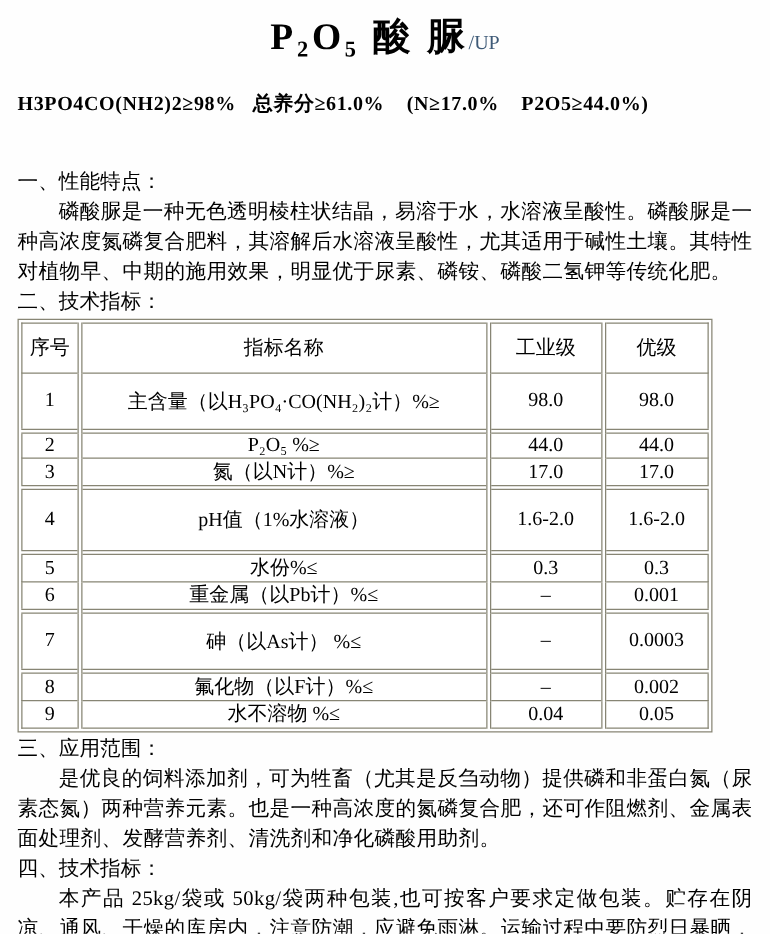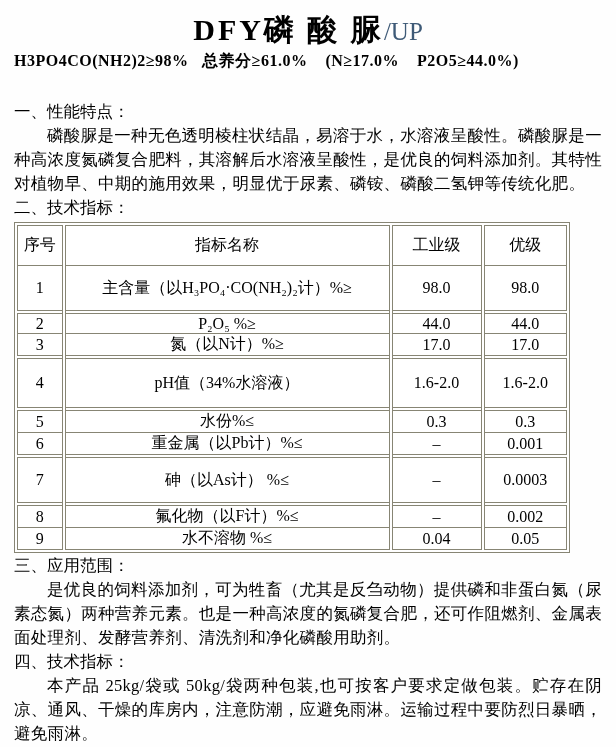--- a/index.html
+++ b/index.html
@@ -8,31 +8,31 @@
     background:#fefefe;color:#000;
     font-family:"Liberation Serif","DejaVu Serif",serif;
   }
   .page{box-sizing:border-box;width:616px;height:747px;padding:6px 14px 0 14px;}
 
   .title{
     text-align:center;font-size:30px;font-weight:bold;
     letter-spacing:3px;margin-top:4px;line-height:40px;white-space:nowrap;
   }
   .title-suffix{
-    font-size:25px;font-weight:normal;letter-spacing:0;
+    font-size:16px;font-weight:normal;letter-spacing:0;
     color:#3e5a77;
   }
 
   .formula{
-    font-weight:bold;font-size:16px;line-height:18px;
+    font-weight:bold;font-size:16px;margin-top:20px;line-height:18px;
     white-space:pre;letter-spacing:0.5px;
   }
 
   .sec-heading{font-size:16.5px;line-height:24px;margin:0;}
-  .mt-lg{margin-top:30px;}
+  .mt-lg{margin-top:40px;}
   .mt-sm{margin-top:1px;}
   .para{
     margin:0;font-size:16.5px;line-height:24px;
     text-indent:2em;text-align:justify;letter-spacing:0.3px;
   }
 
   
   .tbl-frame{
     border:1px solid #878574;
     padding:2px;
@@ -67,26 +67,26 @@
   table.spec tbody tr:nth-child(4) td,
   table.spec tbody tr:nth-child(5) td,
   table.spec tbody tr:nth-child(7) td,
   table.spec tbody tr:nth-child(8) td{border-top:4px double #878574;}
 </style>
 </head>
 <body>
 
 <div class="page">
 
-  <div class="title"><span>DFY磷 酸 脲</span><span class="title-suffix">/UP</span></div>
+  <div class="title"><span>P₂O₅ 酸 脲</span><span class="title-suffix">/UP</span></div>
 
   <div class="formula">H3PO4CO(NH2)2≥98%   总养分≥61.0%    (N≥17.0%    P2O5≥44.0%)</div>
 
   <div class="sec-heading mt-lg">一、性能特点：</div>
-  <p class="para">磷酸脲是一种无色透明棱柱状结晶，易溶于水，水溶液呈酸性。磷酸脲是一种高浓度氮磷复合肥料，其溶解后水溶液呈酸性，是优良的饲料添加剂。其特性对植物早、中期的施用效果，明显优于尿素、磷铵、磷酸二氢钾等传统化肥。</p>
+  <p class="para">磷酸脲是一种无色透明棱柱状结晶，易溶于水，水溶液呈酸性。磷酸脲是一种高浓度氮磷复合肥料，其溶解后水溶液呈酸性，尤其适用于碱性土壤。其特性对植物早、中期的施用效果，明显优于尿素、磷铵、磷酸二氢钾等传统化肥。</p>
 
   <div class="sec-heading">二、技术指标：</div>
 
   <div class="tbl-frame">
     <table class="spec">
       <colgroup>
         <col style="width:46px">
         <col>
         <col style="width:92px">
         <col style="width:84px">
@@ -113,21 +113,21 @@
           <td>44.0</td>
         </tr>
         <tr>
           <td>3</td>
           <td>氮（以N计）%≥</td>
           <td>17.0</td>
           <td>17.0</td>
         </tr>
         <tr>
           <td>4</td>
-          <td>pH值（34%水溶液）</td>
+          <td>pH值（1%水溶液）</td>
           <td>1.6-2.0</td>
           <td>1.6-2.0</td>
         </tr>
         <tr>
           <td>5</td>
           <td>水份%≤</td>
           <td>0.3</td>
           <td>0.3</td>
         </tr>
         <tr>

